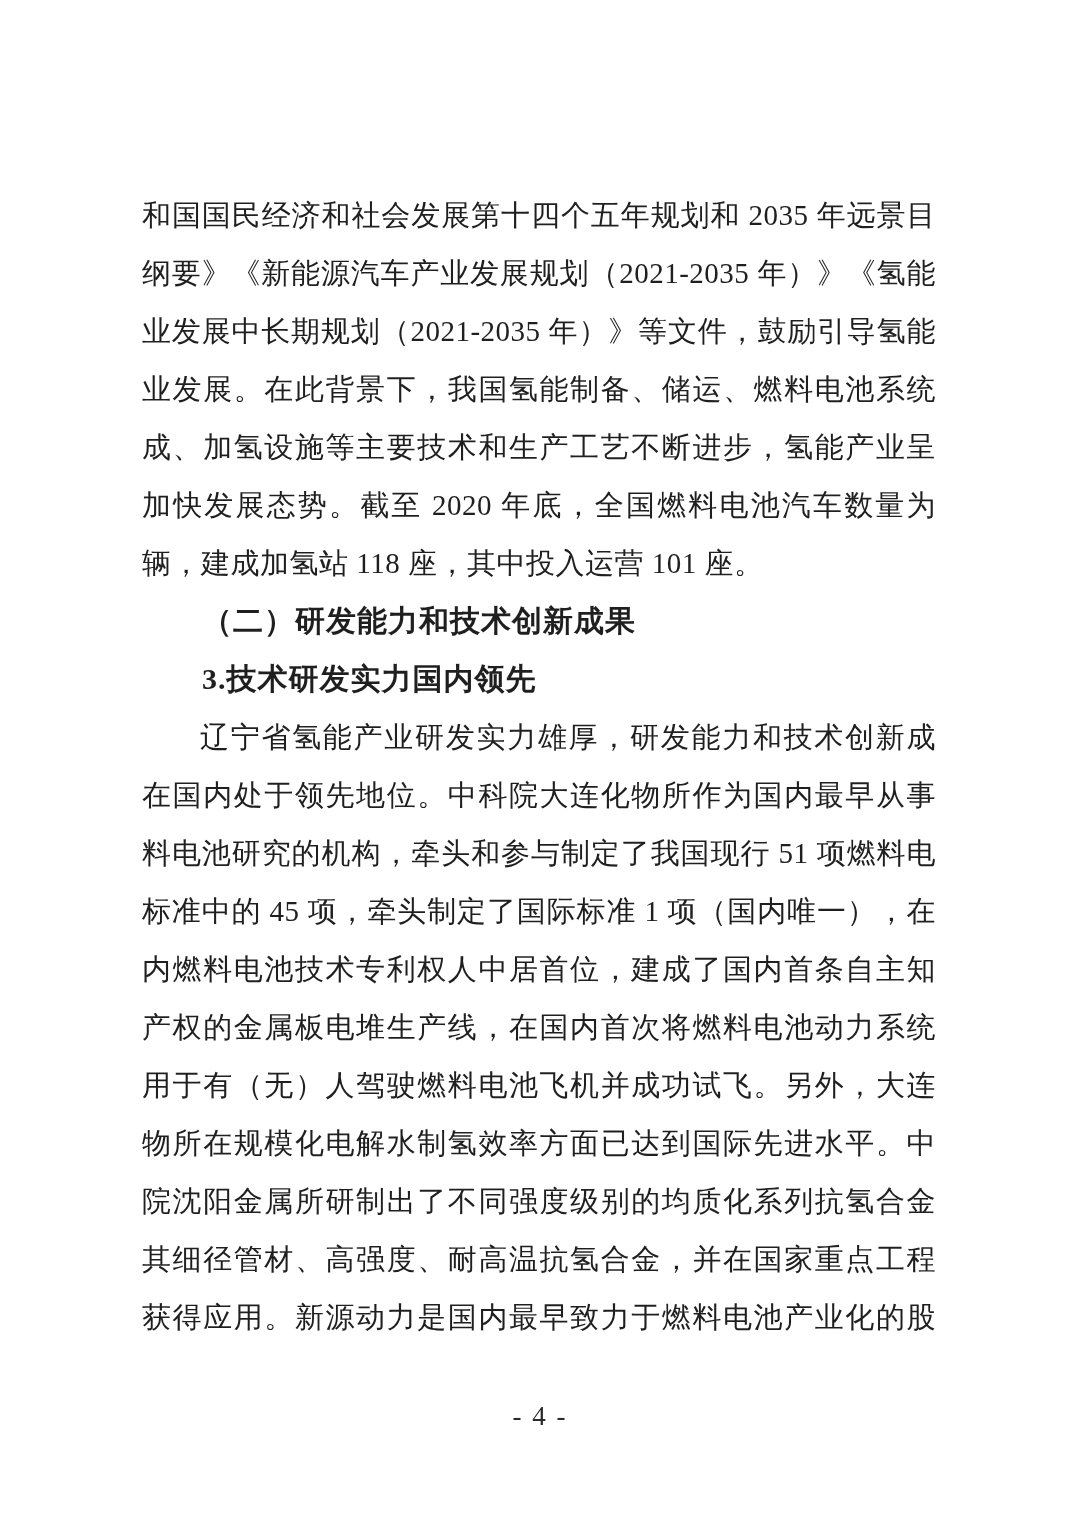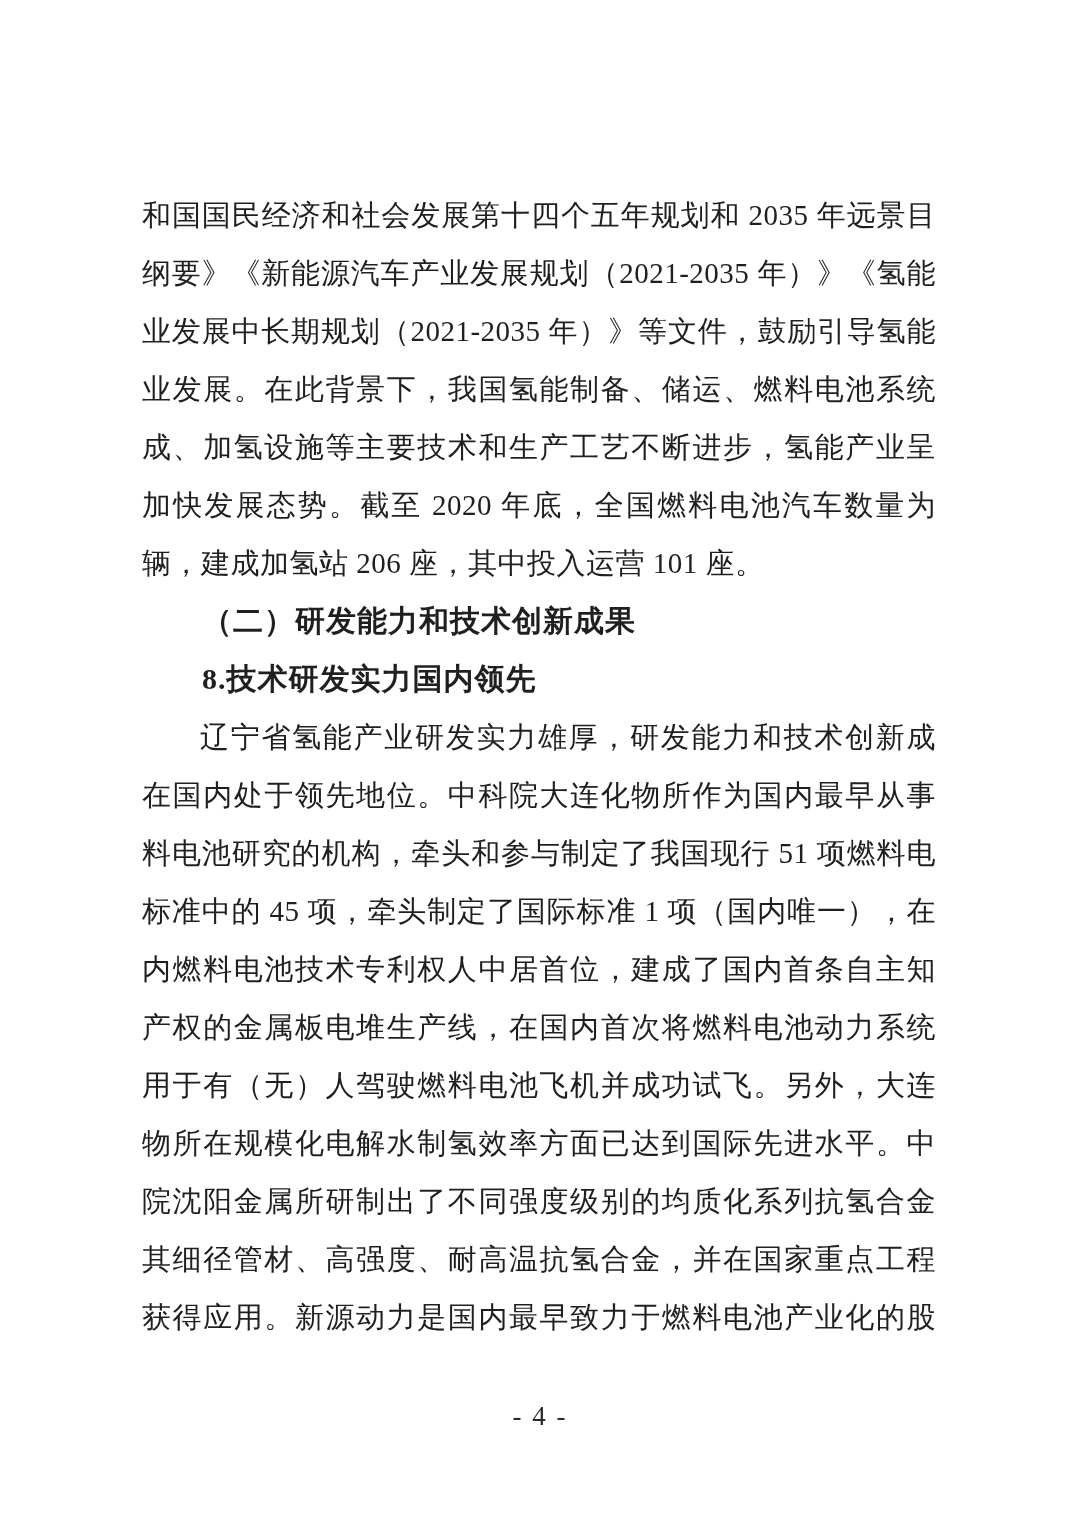--- a/index.html
+++ b/index.html
@@ -58,27 +58,27 @@
 
 <div class="page" style="background: rgb(255, 255, 255); color: rgb(31, 31, 31);">
   <main class="text-block">
       <div class="para body">
         <div class="line fill">和国国民经济和社会发展第十四个五年规划和 2035 年远景目标</div>
         <div class="line fill">纲要》《新能源汽车产业发展规划（2021-2035 年）》《氢能产</div>
         <div class="line fill">业发展中长期规划（2021-2035 年）》等文件，鼓励引导氢能产</div>
         <div class="line fill">业发展。在此背景下，我国氢能制备、储运、燃料电池系统集</div>
         <div class="line fill">成、加氢设施等主要技术和生产工艺不断进步，氢能产业呈现</div>
         <div class="line fill">加快发展态势。截至 2020 年底，全国燃料电池汽车数量为 7355</div>
-        <div class="line natural">辆，建成加氢站 206 座，其中投入运营 101 座。</div>
+        <div class="line natural">辆，建成加氢站 118 座，其中投入运营 101 座。</div>
       </div>
       <div class="para heading">
         <div class="line natural indent">（二）研发能力和技术创新成果</div>
       </div>
       <div class="para subheading">
-        <div class="line natural indent">8.技术研发实力国内领先</div>
+        <div class="line natural indent">3.技术研发实力国内领先</div>
       </div>
       <div class="para body">
         <div class="line fill indent">辽宁省氢能产业研发实力雄厚，研发能力和技术创新成果</div>
         <div class="line fill">在国内处于领先地位。中科院大连化物所作为国内最早从事燃</div>
         <div class="line fill">料电池研究的机构，牵头和参与制定了我国现行 51 项燃料电池</div>
         <div class="line fill">标准中的 45 项，牵头制定了国际标准 1 项（国内唯一），在国</div>
         <div class="line fill">内燃料电池技术专利权人中居首位，建成了国内首条自主知识</div>
         <div class="line fill">产权的金属板电堆生产线，在国内首次将燃料电池动力系统应</div>
         <div class="line fill">用于有（无）人驾驶燃料电池飞机并成功试飞。另外，大连化</div>
         <div class="line fill">物所在规模化电解水制氢效率方面已达到国际先进水平。中科</div>

